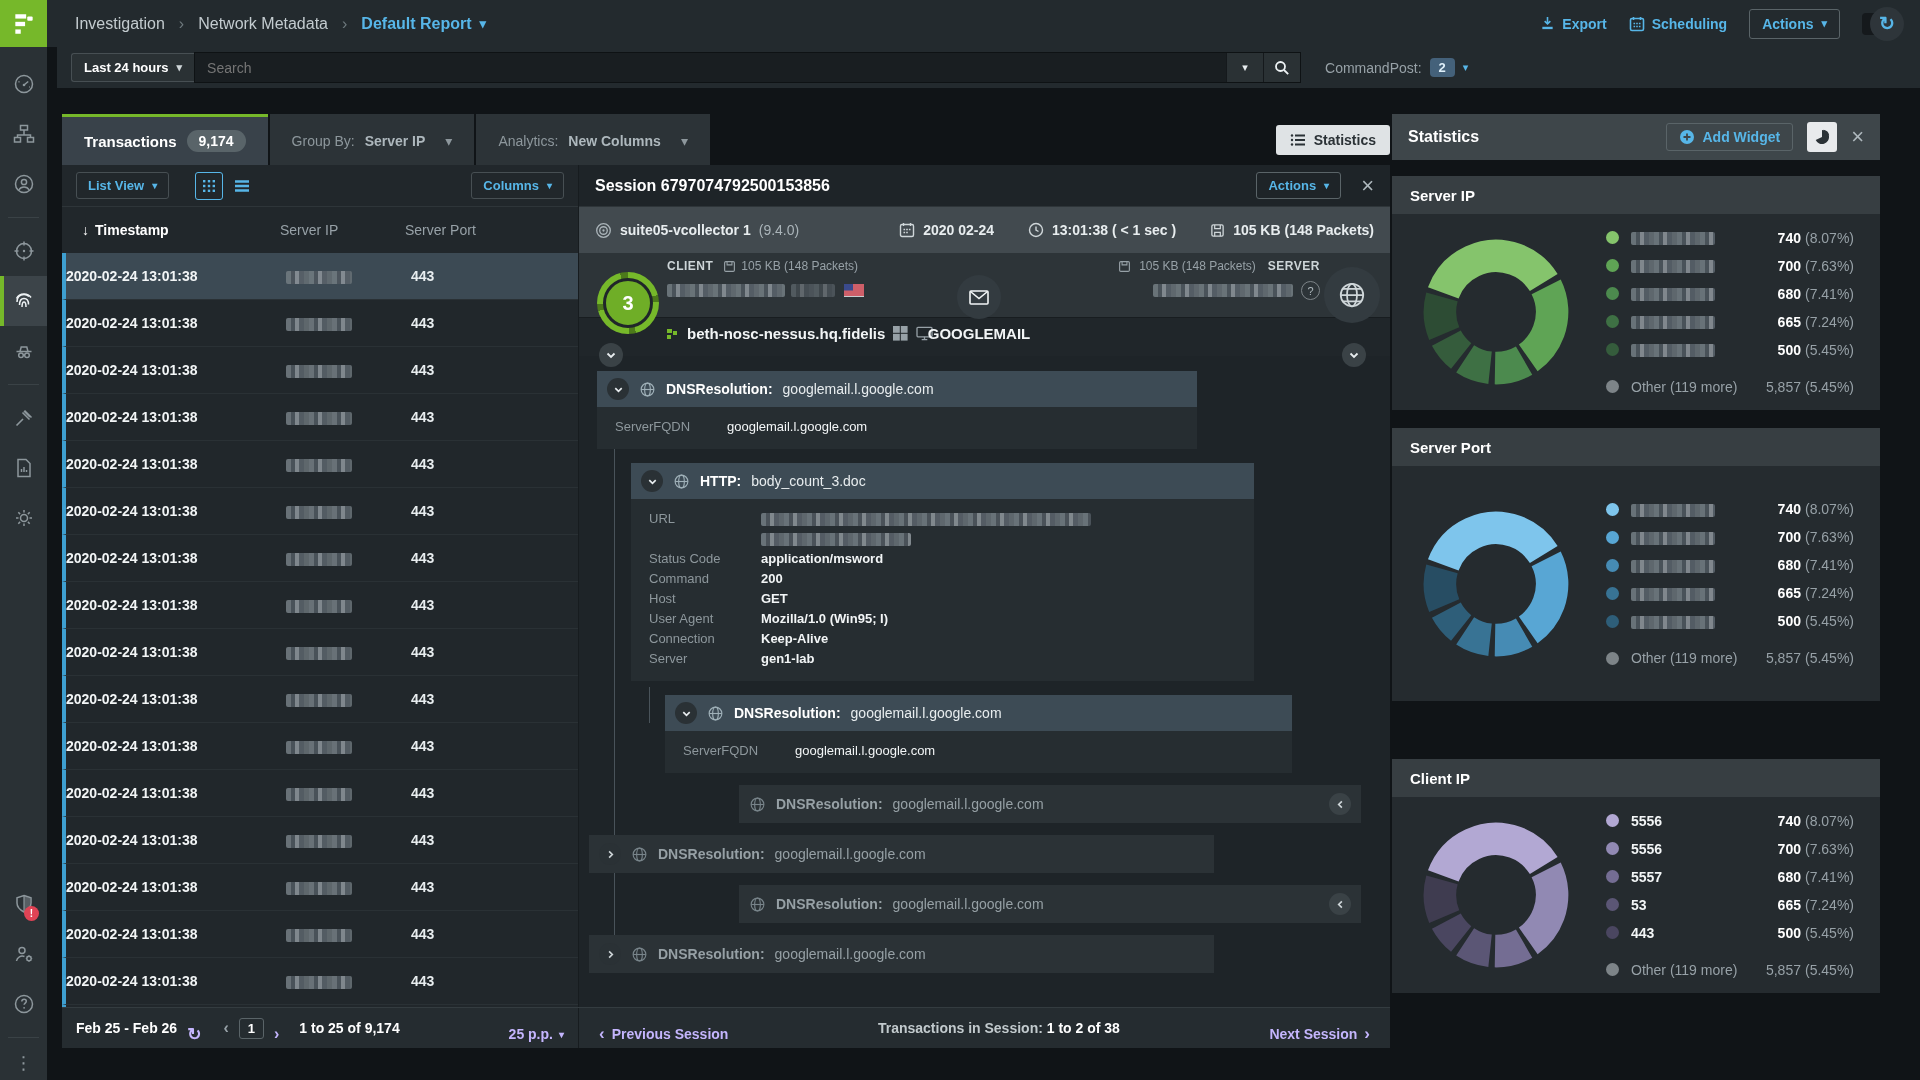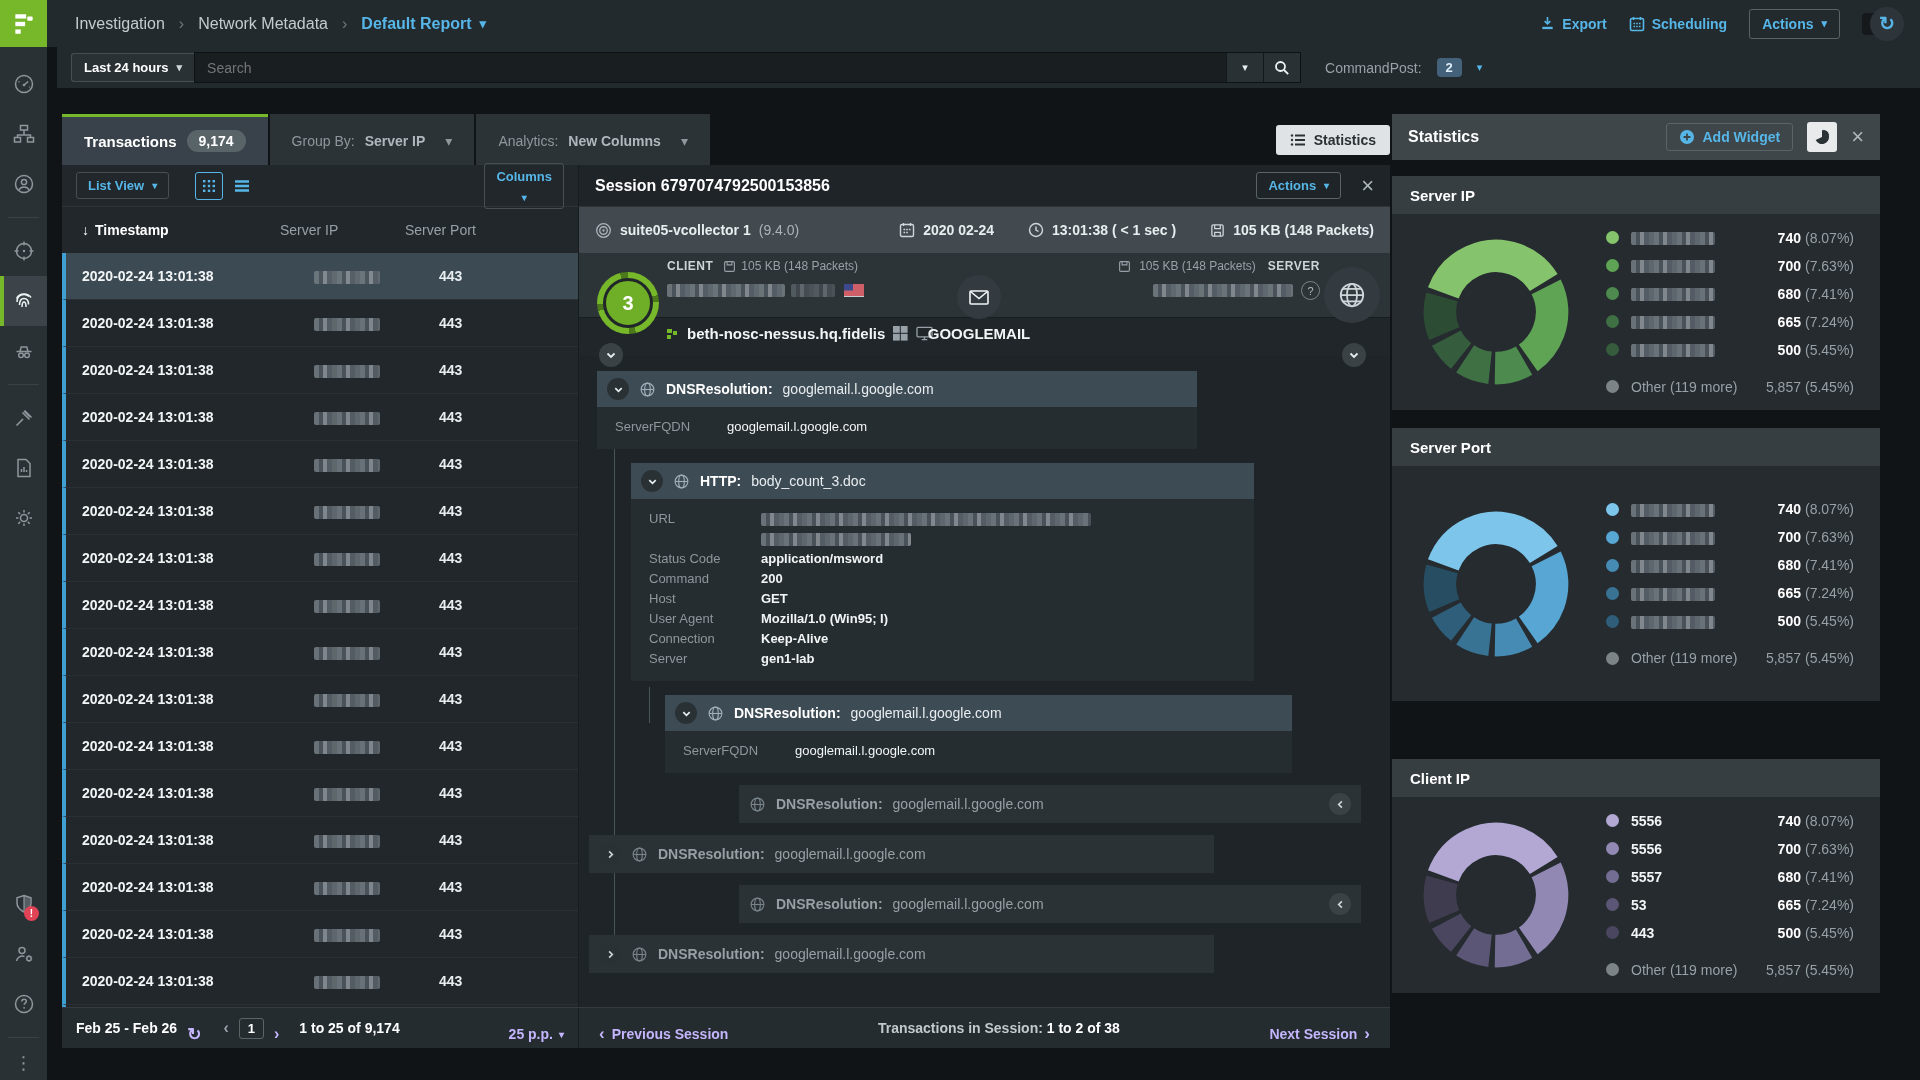--- a/index.html
+++ b/index.html
@@ -20,21 +20,21 @@
       padding:6px 12px;color:#57b6e8;font-weight:bold;background:transparent;cursor:pointer;font-size:14px;}
   .refresh-wrap{display:flex;align-items:center;}
   .refresh-tab{width:16px;height:22px;background:#15191c;border-radius:4px 0 0 4px;margin-right:-8px;}
   .circle-btn{width:34px;height:34px;border-radius:50%;background:#2e353a;display:flex;align-items:center;justify-content:center;color:#57b6e8;font-size:19px;font-weight:bold;}
   .searchrow{left:57px;top:47px;width:1863px;height:41px;background:#232a2e;display:flex;align-items:center;}
   .timesel{display:flex;align-items:center;gap:8px;background:#2a3134;border:1px solid #474f53;border-right:none;
       border-radius:3px 0 0 3px;height:27px;padding:0 12px;font-weight:bold;font-size:13px;color:#fff;}
   .searchbox{display:flex;align-items:center;height:29px;background:#191e21;border:1px solid #0e1214;flex:0 0 1105px;}
   .searchbox input{flex:1;background:transparent;border:none;outline:none;color:#cfd6d9;font-size:14px;padding:0 12px;font-family:inherit;}
   .sq-btn{width:36px;height:29px;display:flex;align-items:center;justify-content:center;background:#2a3134;border-left:1px solid #15191c;color:#e8edef;}
-  .cpost{display:flex;align-items:center;gap:15px;margin-left:24px;color:#97a1a7;font-size:14px;}
+  .cpost{display:flex;align-items:center;gap:8px;margin-left:24px;color:#97a1a7;font-size:14px;}
   .cpost .badge{background:#44617a;color:#dff0fa;font-weight:bold;border-radius:4px;padding:2px 9px;font-size:13px;}
   
   .sidebar{left:0;top:47px;width:47px;height:1033px;background:#2a3135;}
   .side-ic{width:47px;height:50px;display:flex;align-items:center;justify-content:center;color:#8d979c;position:relative;cursor:pointer;}
   .side-ic.active{background:#3c4449;color:#eef3f5;}
   .side-ic.active::before{content:"";position:absolute;left:0;top:0;width:4px;height:100%;background:#76b82a;}
   .side-div{height:1px;background:#3a4246;margin:8px 8px;}
   .side-bottom{position:absolute;left:0;bottom:0;width:47px;}
   .alert-dot{position:absolute;right:8px;bottom:8px;width:15px;height:15px;border-radius:50%;background:#e04355;color:#fff;
      font-size:10px;font-weight:bold;display:flex;align-items:center;justify-content:center;}
@@ -59,21 +59,21 @@
   .viewtoggle{display:flex;align-items:center;gap:6px;}
   .vt{width:26px;height:26px;display:flex;align-items:center;justify-content:center;color:#57b6e8;}
   .vt.boxed{border:1px solid #57b6e8;border-radius:3px;}
   .thead{position:absolute;left:0;top:42px;width:516px;height:46px;border-bottom:1px solid #2e3539;display:flex;align-items:center;font-size:14px;color:#97a1a7;}
   .thead .c1{padding-left:20px;color:#fff;font-weight:bold;display:flex;gap:6px;align-items:center;width:218px;box-sizing:border-box;}
   .thead .c2{width:125px;}
   .thead .c3{width:130px;}
   .trows{position:absolute;left:0;top:88px;width:516px;height:754px;overflow:hidden;}
   .trow{height:46px;border-bottom:1px solid #2a3135;border-left:4px solid #3e9fd0;display:flex;align-items:center;background:#21272b;cursor:pointer;}
   .trow.selected{background:#3c4a54;}
-  .trow .c-ts{width:248px;padding-left:16px;font-weight:bold;color:#f2f5f6;font-size:14px;box-sizing:border-box;}
+  .trow .c-ts{width:220px;padding-left:0;font-weight:bold;color:#f2f5f6;font-size:14px;box-sizing:border-box;}
   .trow .c-ip{width:125px;}
   .trow .c-port{width:130px;font-weight:bold;color:#e8edef;}
   
   .lfoot{width:517px;display:flex;align-items:center;padding:0 14px;box-sizing:border-box;gap:10px;border-right:1px solid #171c1f;}
   .lfoot .drange{font-weight:bold;color:#fff;text-align:right;}
   .pagebox{border:1px solid #5a6468;border-radius:3px;padding:2px 8px;color:#fff;font-weight:bold;font-size:13px;}
   .bluetxt{color:#c4b5fd;font-weight:bold;margin-top:12px;}
   .graytxt{color:#97a1a7;}
   .rangetxt{font-weight:bold;color:#fff;margin-left:10px;}
   .sfoot{flex:1;display:flex;align-items:center;padding:0 20px;justify-content:space-between;}
@@ -367,21 +367,21 @@
               <rect x="10.6" y="10.6" width="2.4" height="2.4"></rect>
             </g>
           </svg>
       </span>
       <span class="vt">
         <svg width="16" height="14" viewBox="0 0 16 14">
             <path d="M1 2.5h14M1 7h14M1 11.5h14" stroke="#57b6e8" stroke-width="2.6"></path>
           </svg>
       </span>
     </span>
-    <span style="margin-left:auto;flex-direction:column;" class="btn-ghost">
+    <span style="margin-left:auto;" class="btn-ghost">
       <span>Columns</span>
         <span class="g-chev" style="font-size:10px;"></span>
     </span>
   </div>
   <div class="thead">
     <span class="c1">
       <span class="g-down"></span>
       <span>Timestamp</span>
     </span>
     <span class="c2">Server IP</span>

